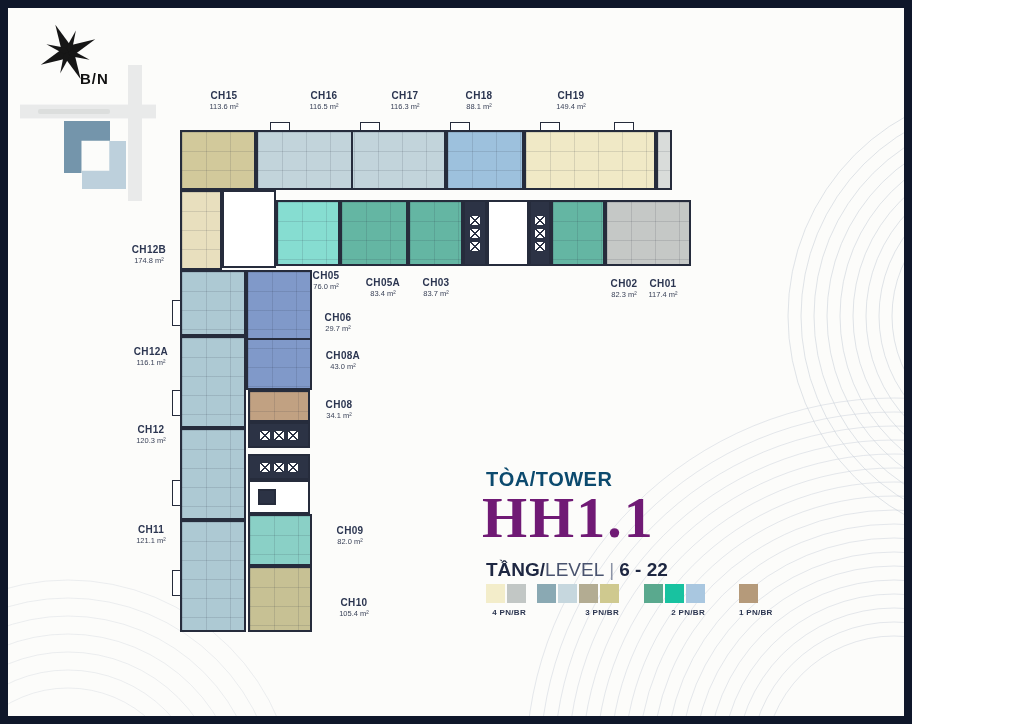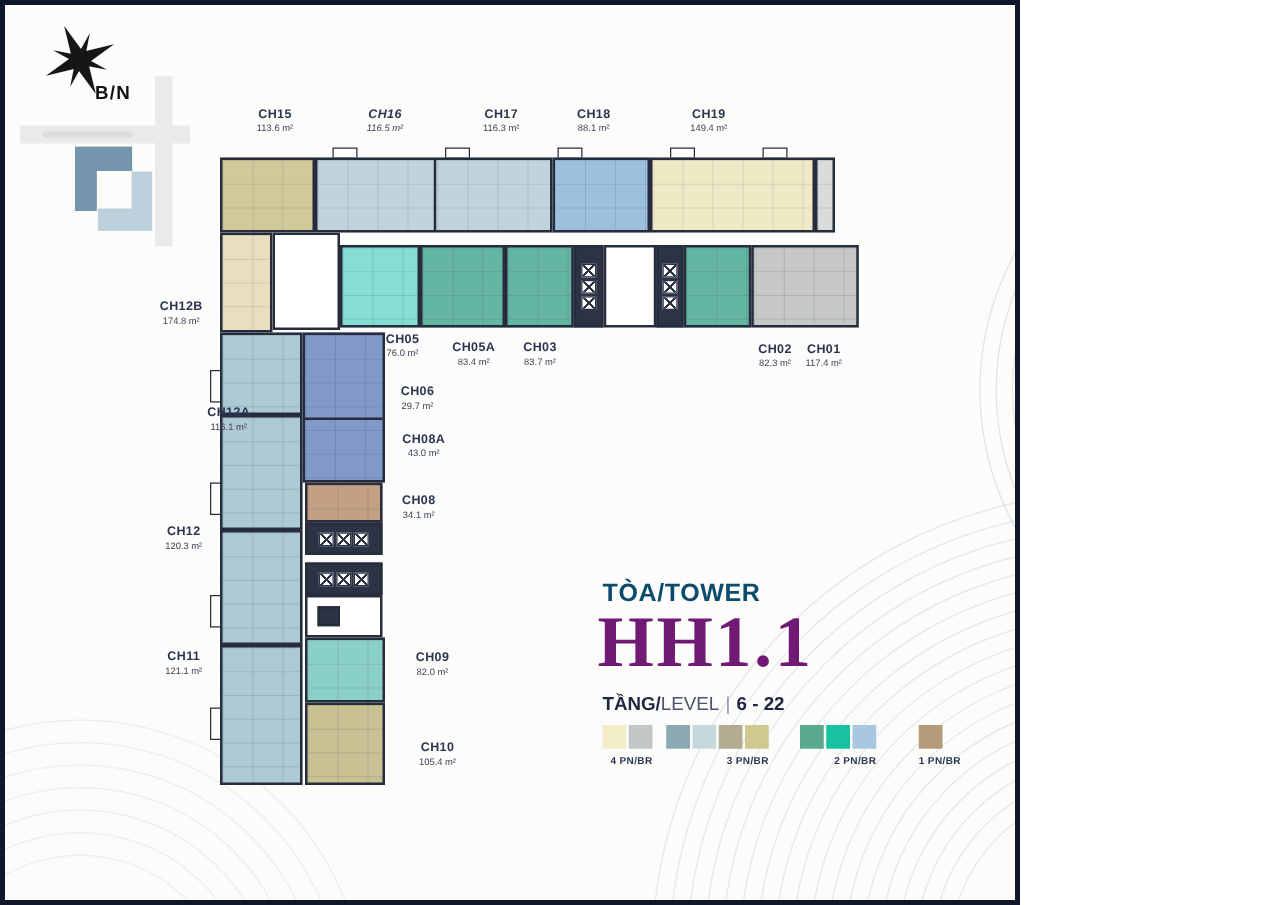--- a/index.html
+++ b/index.html
@@ -1,20 +1,20 @@
 <!DOCTYPE html>
 <html><head>
 <meta charset="utf-8">
 <style>
   * { margin:0; padding:0; box-sizing:border-box; }
   html,body { width:1024px; height:724px; }
   body { font-family:"Liberation Sans", sans-serif; background:#ffffff; }
   #page {
-    position:relative; width:816px; height:724px;
-    background:#fcfcfa; border:4px solid #0f172a; overflow:hidden;
+    position:relative; width:912px; height:724px;
+    background:#fcfcfa; border:8px solid #0f172a; overflow:hidden;
   }
   
   #arcs { position:absolute; left:0; top:0; width:1024px; height:724px; pointer-events:none; }
   
   #compass { position:absolute; left:28px; top:12px; width:64px; height:64px; }
   #compass-label { position:absolute; left:72px; top:62px; font-size:15px; font-weight:bold; color:#111; letter-spacing:1px; }
   .road-h { position:absolute; left:12px; top:96px; width:136px; height:15px; background:#e9eaea; border-top:1px solid #f4f4f4; border-bottom:1px solid #f4f4f4; }
   .road-v { position:absolute; left:120px; top:57px; width:14px; height:136px; background:#e9eaea; }
   .road-text { position:absolute; left:30px; top:101px; width:72px; height:5px; background:#dcdedd; border-radius:2px; }
   .bld-dark { position:absolute; left:56px; top:113px; width:46px; height:52px; background:#7495ab;
@@ -45,21 +45,21 @@
   .unit-label .nm { font-size:10px; font-weight:bold; color:#2b3550; letter-spacing:.3px; }
   .unit-label .ar { font-size:7.5px; color:#3a4258; margin-top:1px; }
   
   #brand { position:absolute; left:480px; top:402px; display:flex; align-items:center; }
   #brand-logo { width:44px; height:40px; margin-right:8px; }
   #brand-text { font-size:13.5px; font-weight:bold; color:#1e2742; line-height:.98; letter-spacing:.4px; }
   #brand-sep { width:2px; height:52px; background:#2b3550; margin:0 18px 0 22px; }
   #brand-phase { font-family:"Liberation Serif", serif; font-size:21px; color:#6d6046; letter-spacing:7px; white-space:nowrap; }
   #tower-label { position:absolute; left:478px; top:460px; font-size:20px; font-weight:bold; color:#0c4a6e; letter-spacing:.5px; }
   #tower-name { position:absolute; left:474px; top:476px; font-family:"Liberation Serif", serif; font-size:58px; font-weight:bold; color:#701a75; letter-spacing:2px; }
-  #level-line { position:absolute; left:478px; top:551px; font-size:15px; color:#1e2742; }
+  #level-line { position:absolute; left:478px; top:551px; font-size:19px; color:#1e2742; }
   #level-line .b { font-weight:bold; }
   #level-line .l { font-weight:normal; color:#49536e; }
   #level-line .sep { color:#8b93a6; margin:0 5px; }
   
   #legend { position:absolute; left:478px; top:576px; display:flex; align-items:flex-start; }
   .lg-group { display:flex; flex-direction:column; }
   .lg-swatches { display:flex; gap:2px; }
   .lg-swatch { width:19px; height:19px; }
   .lg-label { margin-top:5px; font-size:8px; font-weight:bold; color:#2b3550; letter-spacing:.3px;text-align:right; }
 </style>
@@ -194,41 +194,41 @@
       <div style="position:absolute;left:8px;top:7px;width:18px;height:16px;border:2px solid #262c3c;background:#2c3345"></div>
     </div>
     <div class="unit" style="left: 240px; top: 506px; width: 64px; height: 52px; background-color: rgb(138, 208, 198);"></div>
     <div class="unit" style="left: 240px; top: 558px; width: 64px; height: 66px; background-color: rgb(199, 193, 148);"></div>
 
     <div id="plan-labels">
         <div class="unit-label" style="left: 216px; top: 82px;">
           <div class="nm">CH15</div>
           <div class="ar">113.6 m²</div>
         </div>
-        <div class="unit-label" style="left: 304px; top: 82px; font-style: italic;">
+        <div class="unit-label" style="left: 316px; top: 82px;">
           <div class="nm">CH16</div>
           <div class="ar">116.5 m²</div>
         </div>
         <div class="unit-label" style="left: 397px; top: 82px;">
           <div class="nm">CH17</div>
           <div class="ar">116.3 m²</div>
         </div>
         <div class="unit-label" style="left: 471px; top: 82px;">
           <div class="nm">CH18</div>
           <div class="ar">88.1 m²</div>
         </div>
         <div class="unit-label" style="left: 563px; top: 82px;">
           <div class="nm">CH19</div>
           <div class="ar">149.4 m²</div>
         </div>
         <div class="unit-label" style="left: 141px; top: 236px; text-align: center;">
           <div class="nm">CH12B</div>
           <div class="ar">174.8 m²</div>
         </div>
-        <div class="unit-label" style="left: 143px; top: 321px; margin-left: 36px;">
+        <div class="unit-label" style="left: 143px; top: 338px;">
           <div class="nm">CH12A</div>
           <div class="ar">116.1 m²</div>
         </div>
         <div class="unit-label" style="left: 143px; top: 416px;">
           <div class="nm">CH12</div>
           <div class="ar">120.3 m²</div>
         </div>
         <div class="unit-label" style="left: 143px; top: 516px;">
           <div class="nm">CH11</div>
           <div class="ar">121.1 m²</div>

